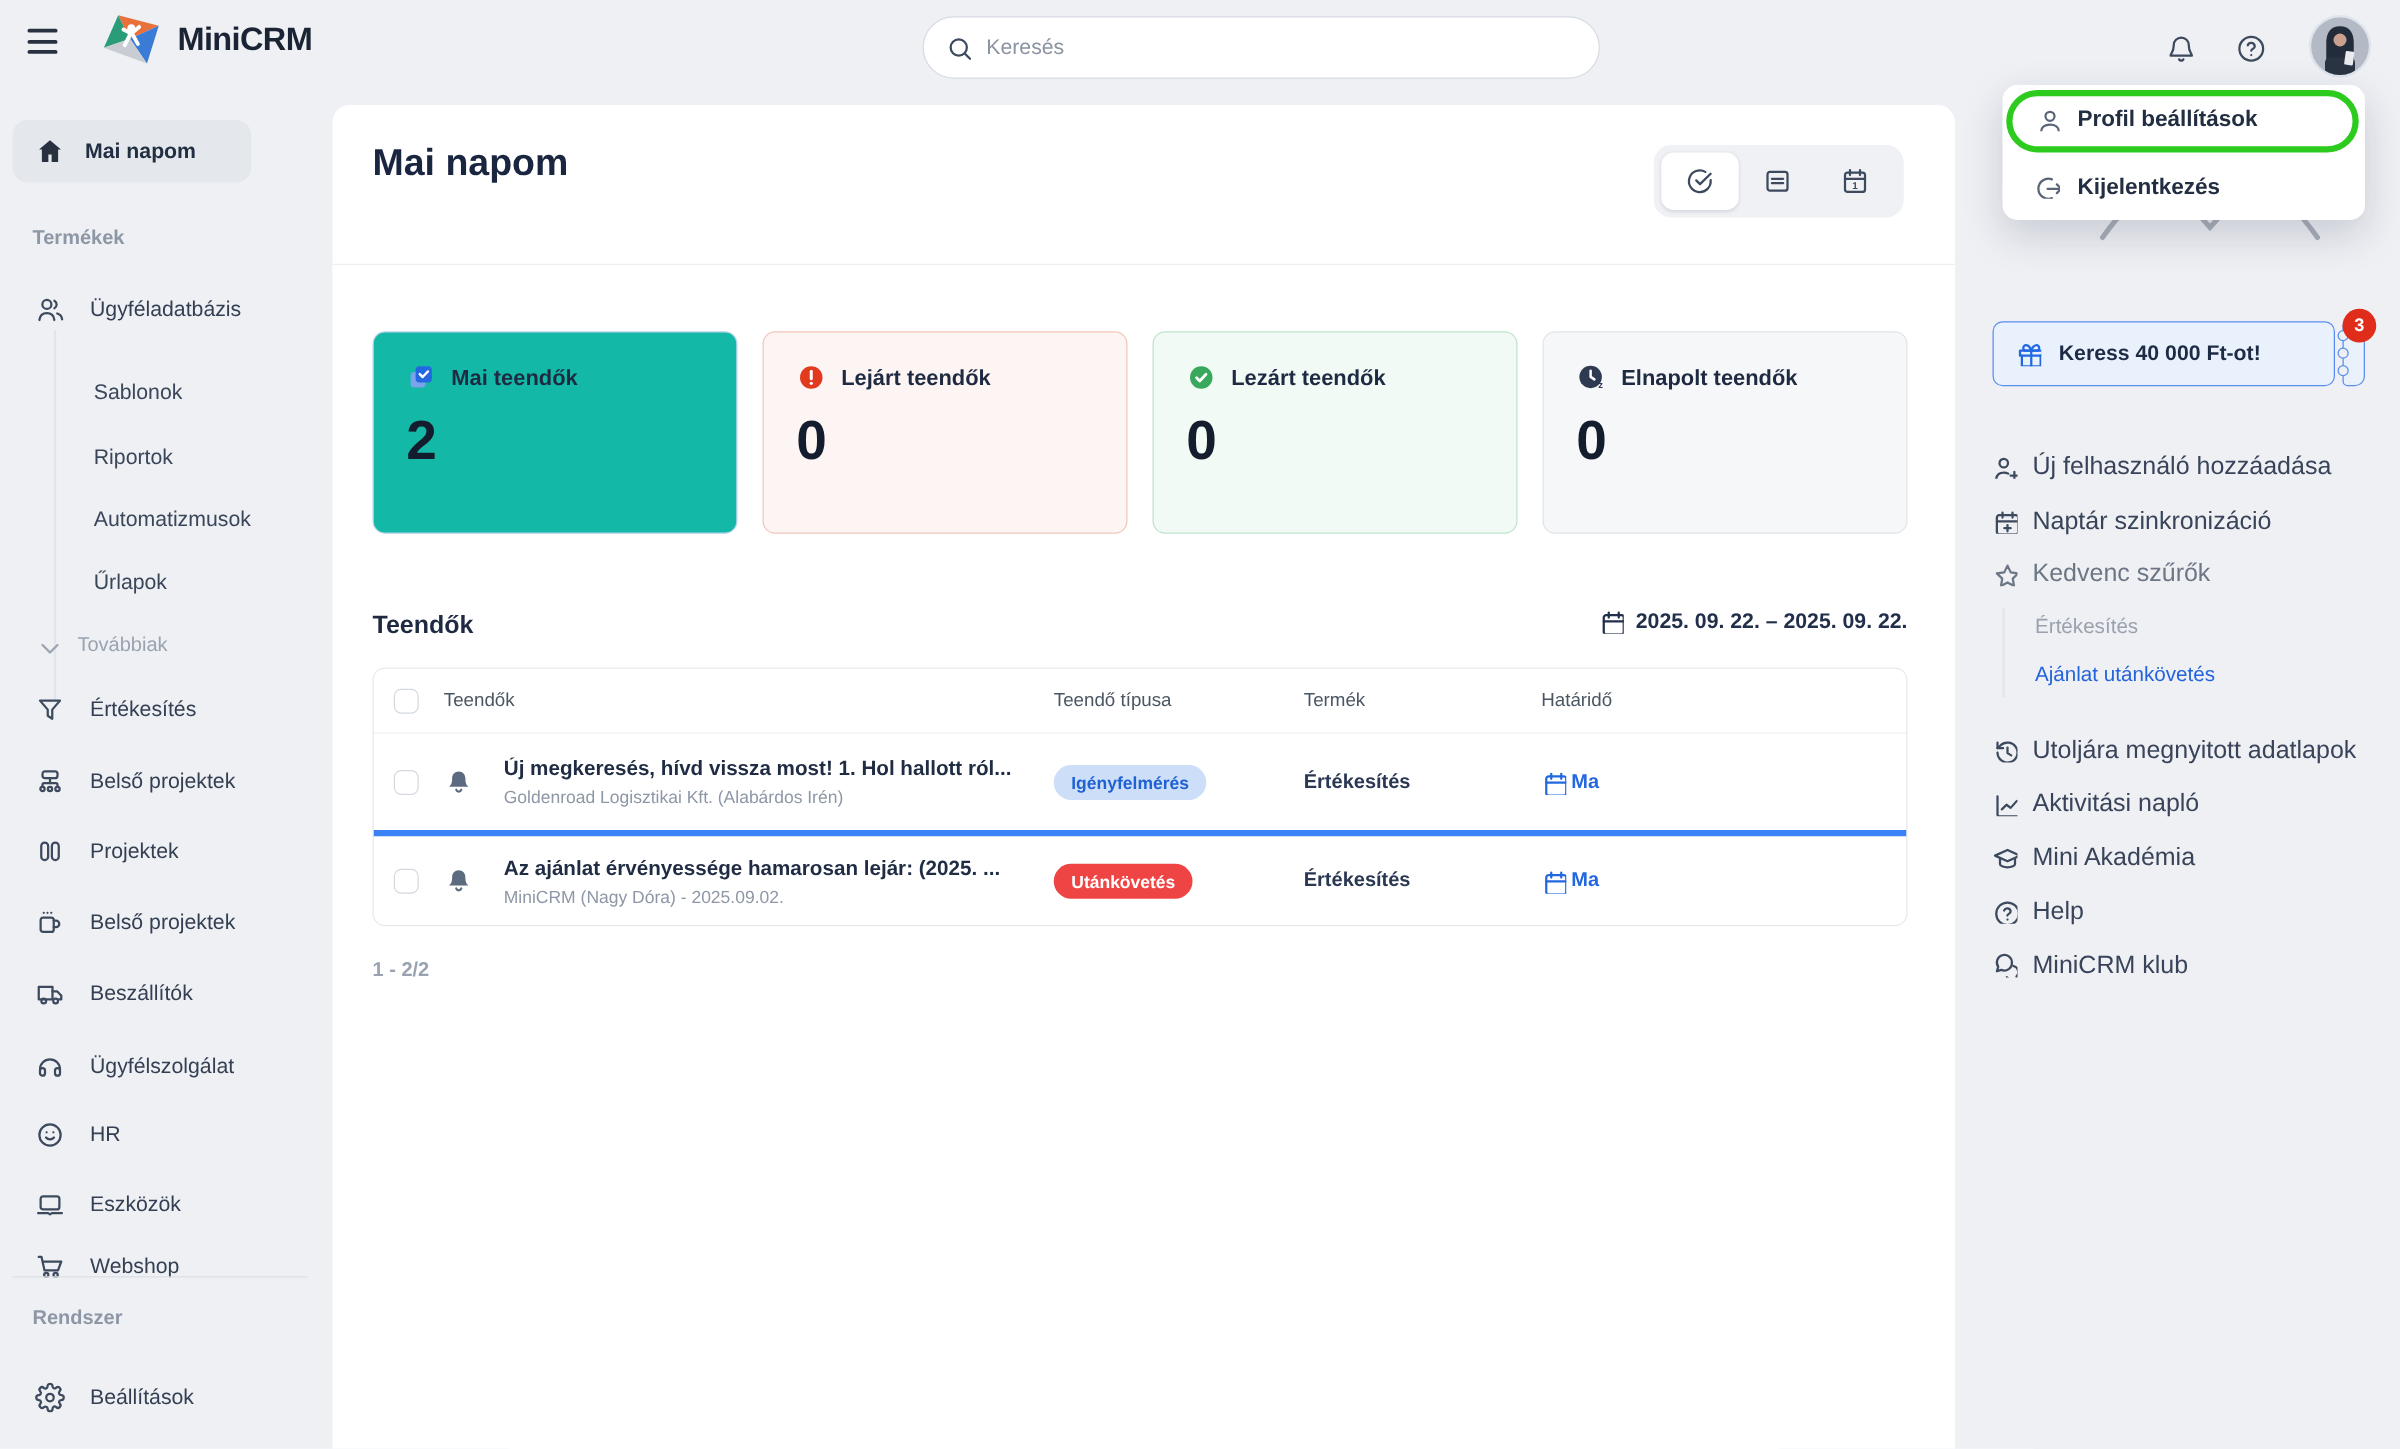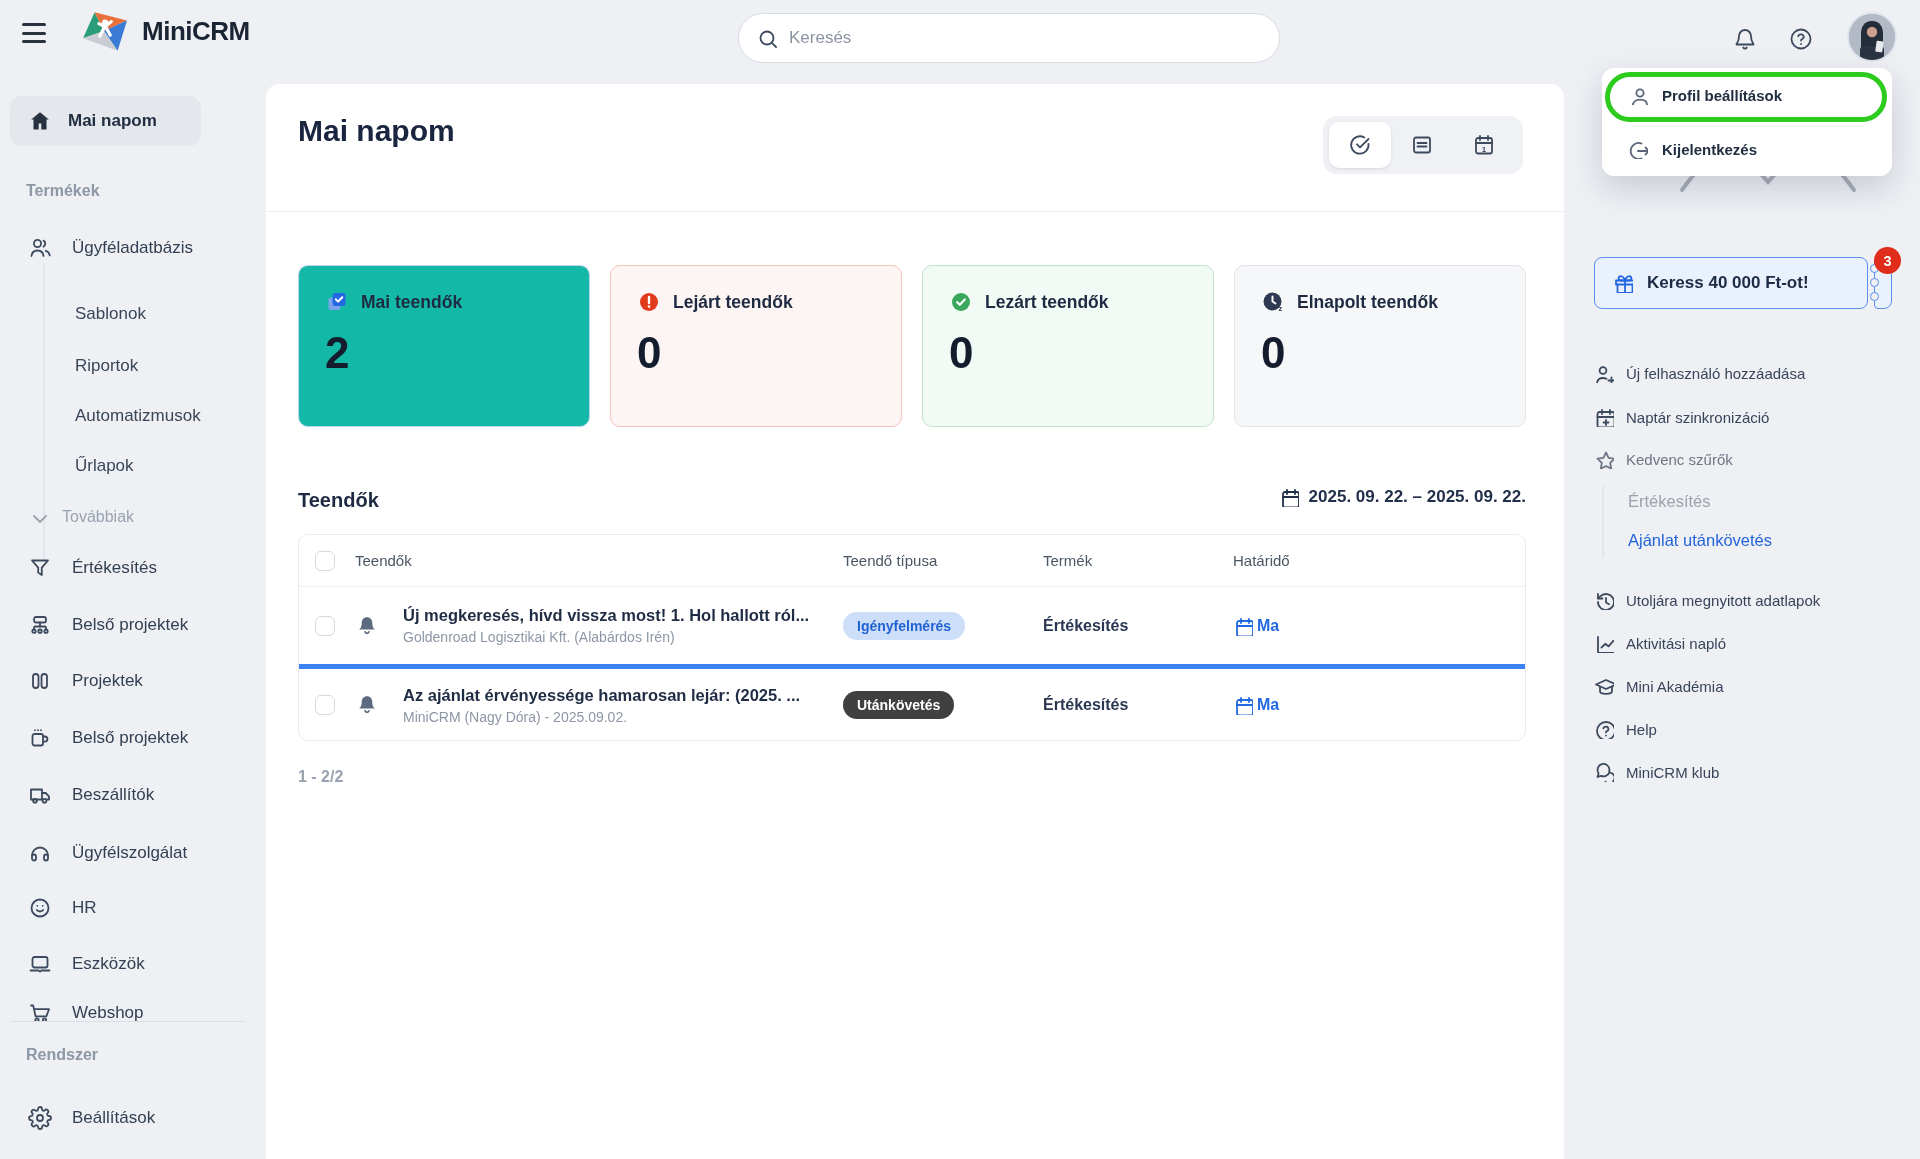--- a/index.html
+++ b/index.html
@@ -18,21 +18,21 @@
   .logo { left:76px; top:9px; width:56px; height:46px; }
   .brand { left:142px; top:16px; font-size:26px; font-weight:800; color:#1b2435; letter-spacing:-0.5px; }
   .search { left:738px; top:13px; width:542px; height:50px; background:#fff; border:1px solid #d7dbe2; border-radius:26px; display:flex; align-items:center; padding:0 18px; gap:12px; }
   .search input { border:none; outline:none; font-size:17px; color:#3d4a5e; width:100%; background:transparent; font-family:inherit; }
   .search input::placeholder { color:#8b94a3; }
   .topbtn { top:25px; width:28px; height:28px; display:flex; align-items:center; justify-content:center; cursor:pointer; }
   .avatar { left:1849px; top:14px; width:46px; height:46px; border-radius:50%; overflow:hidden; background:#b6bdc8; box-shadow:0 0 0 2px #dfe4ec; cursor:pointer; }
 
   
   .dropdown { left:1602px; top:68px; width:290px; height:108px; background:#fff; border-radius:12px; box-shadow:0 12px 32px rgba(25,35,60,.18); z-index:30; }
-  .menu-item { position:absolute; left:0; width:100%; height:50px; display:flex; align-items:center; gap:14px; padding-left:26px; font-size:15px; font-weight:600; color:#222e41; cursor:pointer; }
+  .menu-item { position:absolute; left:0; width:100%; height:50px; display:flex; align-items:center; gap:14px; padding-left:26px; font-size:18px; font-weight:600; color:#222e41; cursor:pointer; }
   .menu-item.first { top:2px; }
   .menu-item.second { top:56px; }
   .highlight-box { left:1605px; top:72px; width:282px; height:50px; border:5px solid #2ccb1e; border-radius:25px; z-index:31; pointer-events:none; }
 
   
   .sidebar { left:0; top:64px; width:266px; bottom:0; }
   .nav-active { position:absolute; left:10px; top:32px; width:191px; height:50px; background:#e4e7ec; border-radius:12px; display:flex; align-items:center; gap:16px; padding-left:18px; font-size:17px; font-weight:700; color:#222e41; cursor:pointer; }
   .nav-label { position:absolute; left:26px; font-size:16px; font-weight:600; color:#8d97a5; }
   .nav-row { position:absolute; left:0; width:256px; height:40px; display:flex; align-items:center; gap:20px; padding-left:28px; font-size:17px; font-weight:500; color:#333f52; cursor:pointer; }
   .nav-sub { position:absolute; left:75px; font-size:17px; font-weight:500; color:#3a4659; cursor:pointer; }
@@ -62,32 +62,32 @@
 
   .task-table { position:absolute; left:32px; top:450px; width:1228px; height:207px; border:1px solid #e7e9ed; border-radius:10px; background:#fff; }
   .t-header { display:grid; grid-template-columns:40px 488px 200px 190px 230px; align-items:center; height:52px; padding:0 16px; border-bottom:1px solid #edeff2; font-size:15px; font-weight:500; color:#4a5663; }
   .t-row { display:grid; grid-template-columns:40px 48px 440px 200px 190px 230px; align-items:center; height:77px; padding:0 16px; cursor:pointer; }
   .t-row + .t-row { border-top:5px solid #3b82f6; }
   .chk { width:20px; height:20px; border:1.5px solid #d4d9e0; border-radius:6px; background:#fff; appearance:none; cursor:pointer; }
   .row-title { font-size:16.5px; font-weight:700; color:#1f2c43; white-space:nowrap; overflow:hidden; }
   .row-sub { font-size:14px; color:#8d97a6; margin-top:4px; }
   .pill { display:inline-block; padding:6px 14px; border-radius:999px; font-size:14px; font-weight:600; }
   .pill.light { background:#cddef9; color:#2162d3; }
-  .pill.solid { background:#404040; color:#fff; }
+  .pill.solid { background:#ef4444; color:#fff; }
   .cell-text { font-size:16px; font-weight:600; color:#2b3853; }
   .due { display:flex; align-items:center; gap:4px; font-size:16px; font-weight:700; color:#2368e1; }
   .pagination { position:absolute; left:32px; top:684px; font-size:16px; font-weight:600; color:#99a2b0; }
 
   
   .decor { left:1668px; top:128px; z-index:1; }
   .promo { left:1594px; top:257px; width:274px; height:52px; background:#e9f1fc; border:1.5px solid #5a8df0; border-radius:8px; display:flex; align-items:center; gap:14px; padding-left:18px; font-size:17px; font-weight:700; color:#1d2b45; cursor:pointer; z-index:2; }
   .promo-stub { left:1874px; top:257px; width:18px; height:52px; background:#e9f1fc; border:1.5px solid #5a8df0; border-radius:4px 8px 8px 4px; z-index:2; }
   .notch { position:absolute; left:-5px; width:9px; height:9px; background:#eef0f4; border:1.5px solid #5a8df0; border-radius:50%; }
   .promo-badge { left:1874px; top:247px; width:27px; height:27px; background:#e02d1b; border-radius:50%; color:#fff; font-size:14.5px; font-weight:700; display:flex; align-items:center; justify-content:center; z-index:3; }
-  .rlink { position:absolute; left:1594px; width:320px; height:32px; display:flex; align-items:center; gap:12px; font-size:15px; font-weight:500; color:#39445a; cursor:pointer; }
+  .rlink { position:absolute; left:1594px; width:320px; height:32px; display:flex; align-items:center; gap:12px; font-size:20px; font-weight:500; color:#39445a; cursor:pointer; }
   .rlink.muted { color:#6d7684; }
   .fav-line { left:1602px; top:486px; width:2px; height:72px; background:#e2e5ea; }
   .fav-item { position:absolute; left:1628px; font-size:16.5px; font-weight:500; cursor:pointer; }
   .fav-group { color:#9aa2ae; }
   .fav-link { color:#2464db; }
 </style>
 </head>
 <body>
 
 <div class="abs hamburger">

